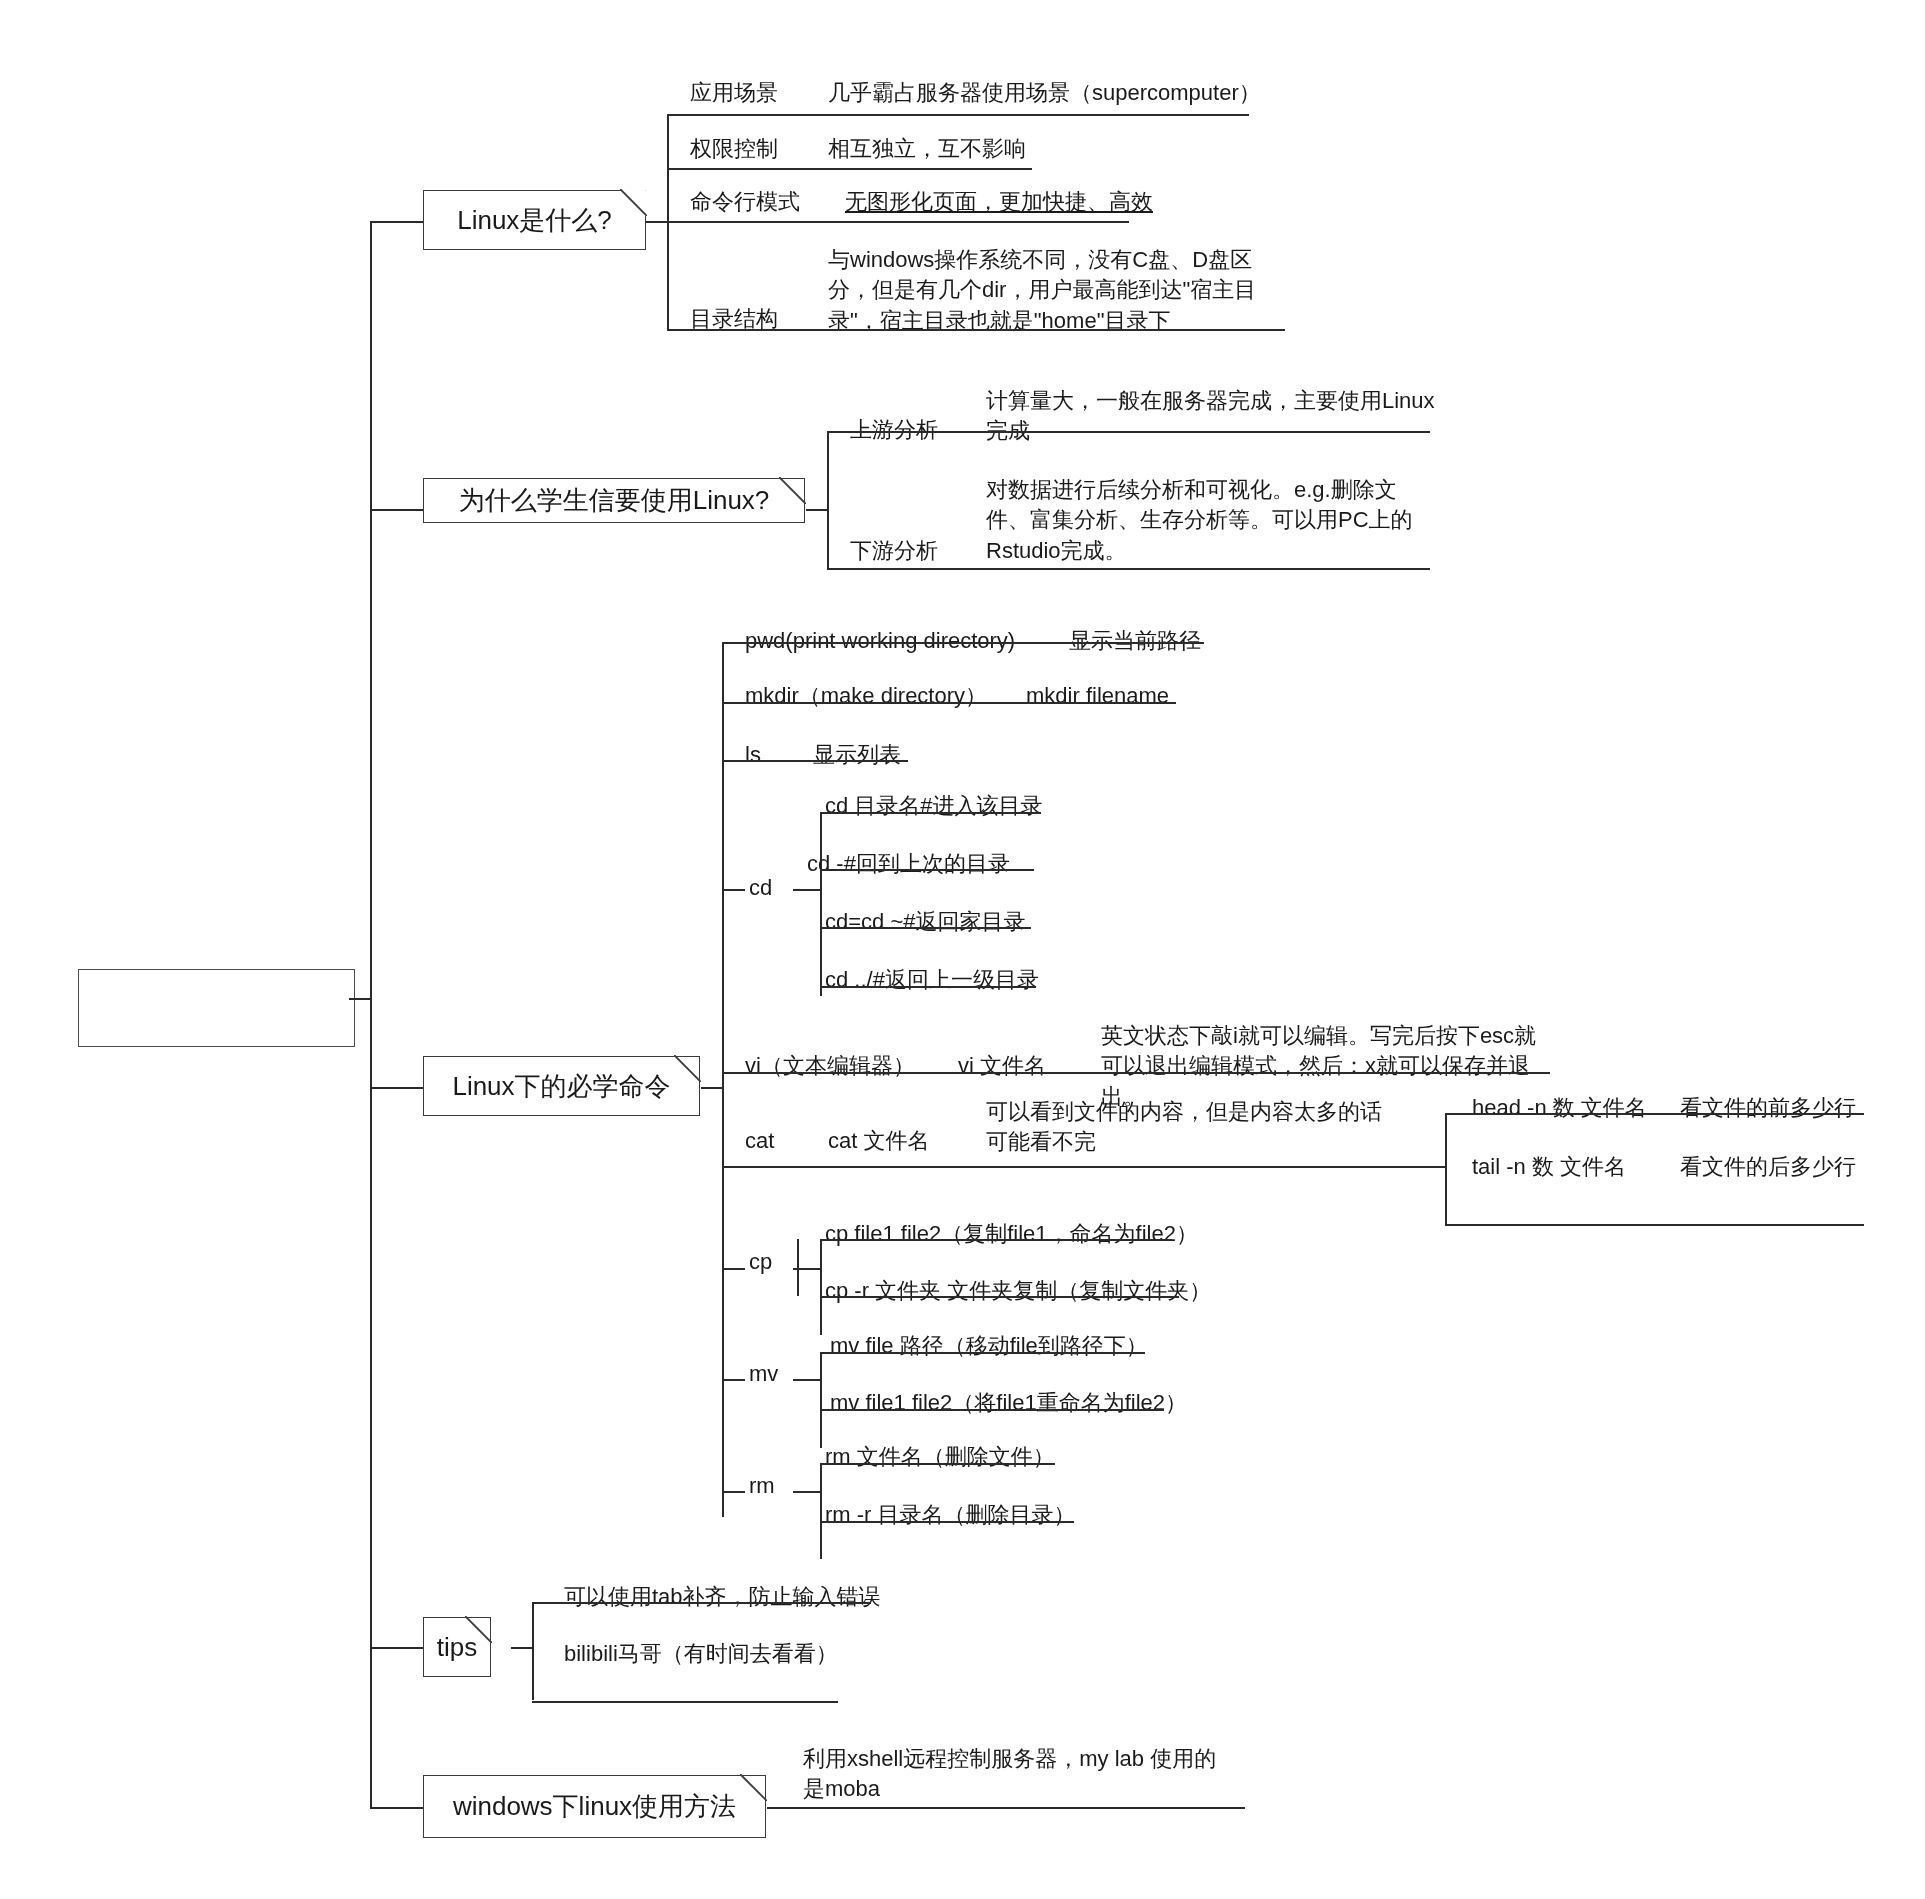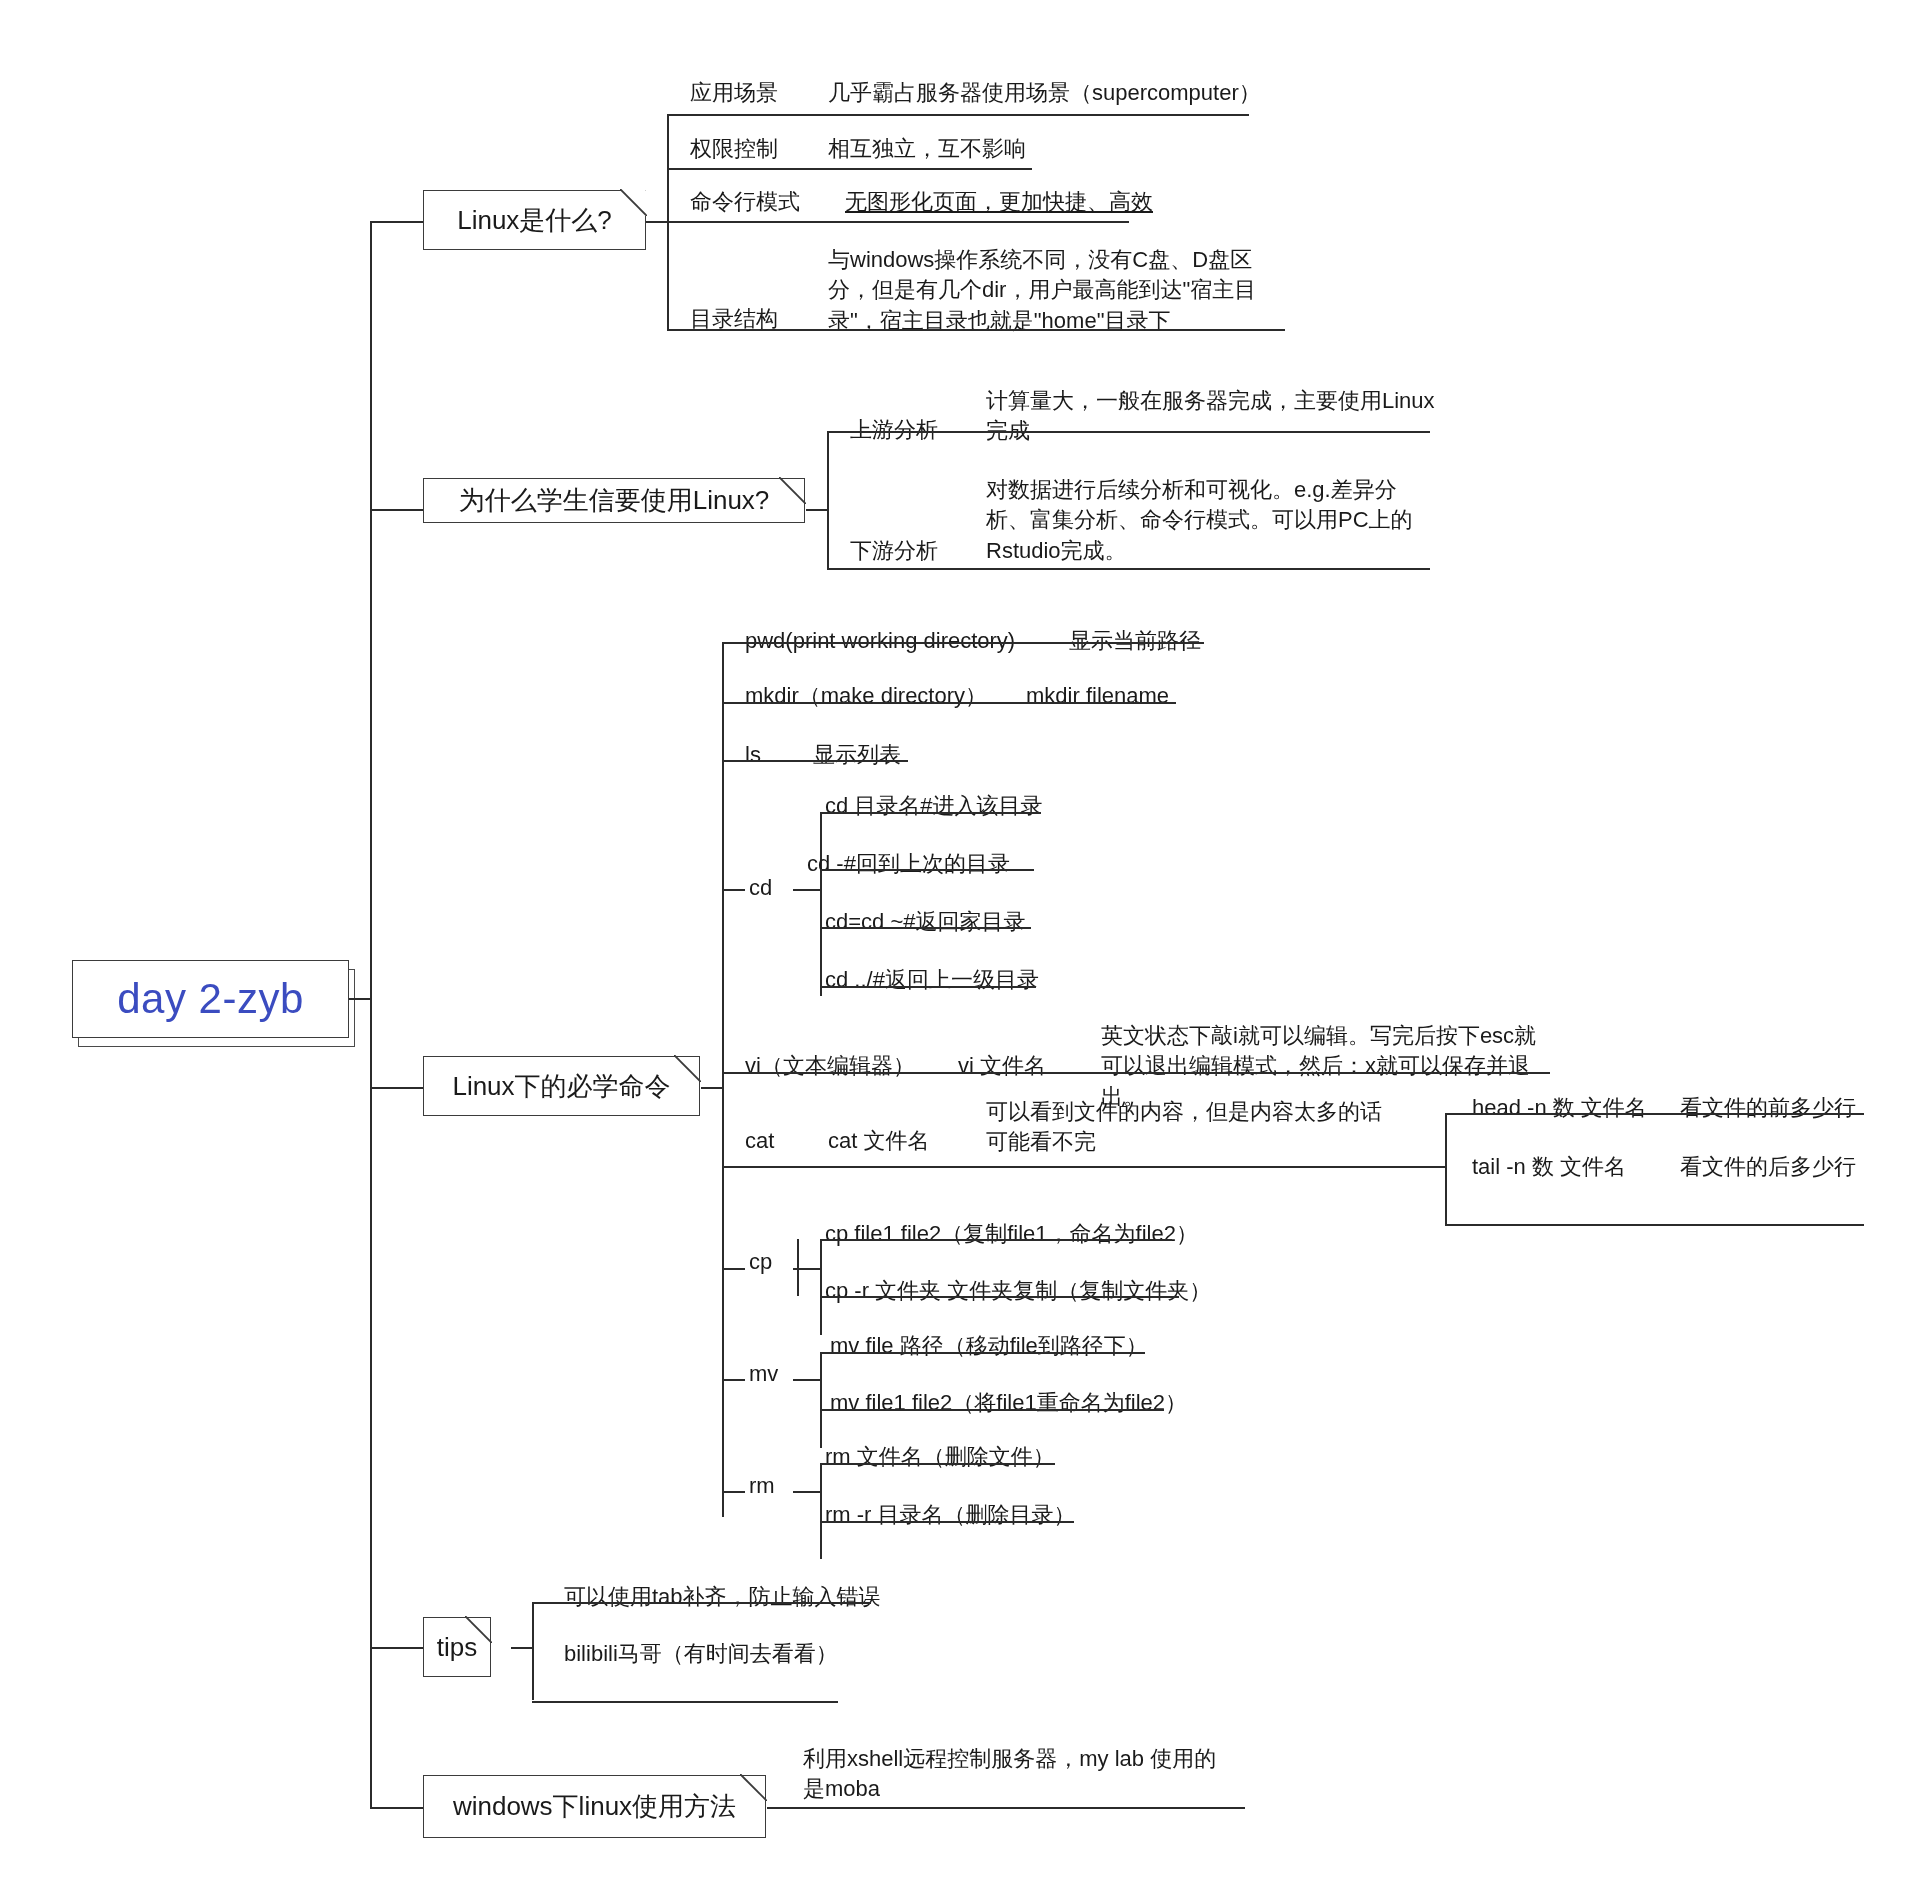--- a/index.html
+++ b/index.html
@@ -90,23 +90,20 @@
     white-space: pre-wrap;
   }
   .txt.nowrap { white-space: nowrap; }
 </style>
 </head>
 <body>
 
 <div id="canvas">
 
   <div class="root-shadow" style="left:78px; top:969px; width:277px; height:78px;"></div>
-  <div class="root-node" style="left:72px; top:960px; width:277px; height:78px;">
-    <span class="root-label">day 2-zyb</span>
-  </div>
 
   <div class="vline" style="left:370px; top:221px; height:1586px;"></div>
 
   <div class="hline" style="left:349px; top:998px; width:23px;"></div>
 
   <div class="hline" style="left:370px; top:221px; width:54px;"></div>
   <div class="br-box" style="left:423px; top:190px; width:223px; height:60px;">
     <span class="br-label">Linux是什么?</span>
     <svg class="fold-diag" viewBox="0 0 28 28">
       <polygon points="28,0 0,0 0,28" fill="#ffffff"></polygon>
@@ -148,21 +145,21 @@
   <div class="hline" style="left:806px; top:509px; width:23px;"></div>
   <div class="vline" style="left:827px; top:431px; height:137px;"></div>
 
   <div class="hline" style="left:827px; top:431px; width:23px;"></div>
   <div class="txt nowrap" style="left:850px; top:415px;">上游分析</div>
   <div class="txt" style="left:986px; top:386px; width:449px;">计算量大，一般在服务器完成，主要使用Linux完成</div>
   <div class="uline" style="left:827px; top:431px; width:603px;"></div>
 
   <div class="hline" style="left:827px; top:568px; width:23px;"></div>
   <div class="txt nowrap" style="left:850px; top:536px;">下游分析</div>
-  <div class="txt" style="left:986px; top:475px; width:449px;">对数据进行后续分析和可视化。e.g.差异分析、富集分析、命令行模式。可以用PC上的Rstudio完成。</div>
+  <div class="txt" style="left:986px; top:475px; width:449px;">对数据进行后续分析和可视化。e.g.删除文件、富集分析、生存分析等。可以用PC上的Rstudio完成。</div>
   <div class="uline" style="left:827px; top:568px; width:603px;"></div>
 
   <div class="hline" style="left:370px; top:1087px; width:54px;"></div>
   <div class="br-box" style="left:423px; top:1056px; width:277px; height:60px;">
     <span class="br-label">Linux下的必学命令</span>
     <svg class="fold-diag" viewBox="0 0 28 28">
       <path d="M 0 0 L 28 28" stroke="#3b3b3b" stroke-width="2" fill="none"></path>
     </svg>
   </div>
   <div class="hline" style="left:701px; top:1087px; width:23px;"></div>

